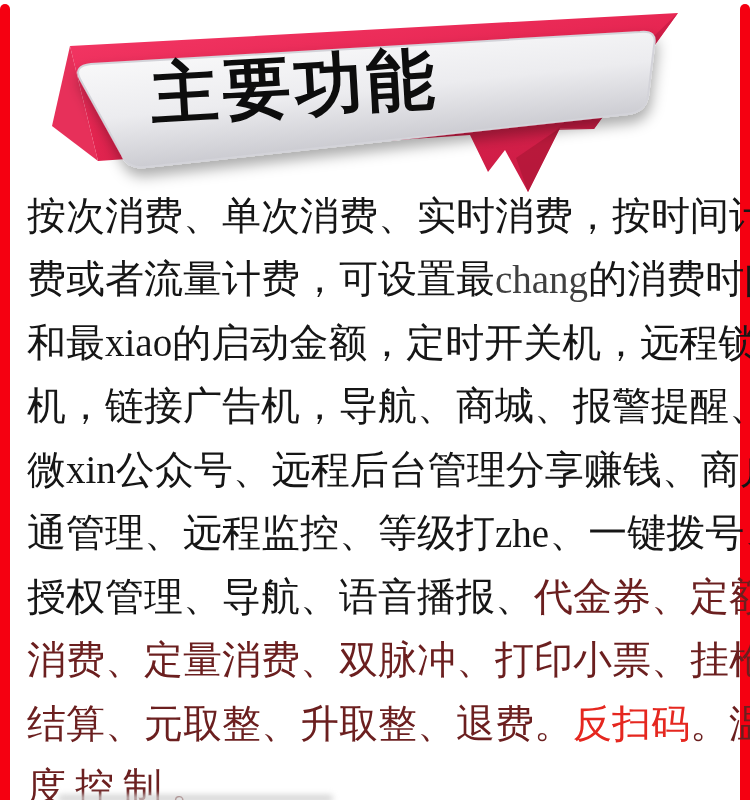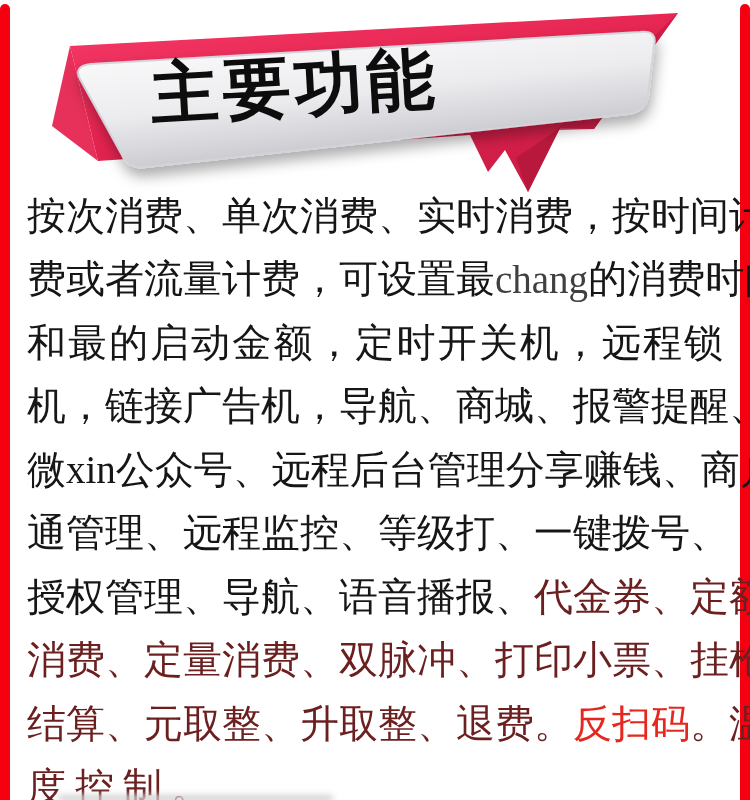--- a/index.html
+++ b/index.html
@@ -105,20 +105,21 @@
         <span style="color: #404040;">chang</span>
         <span style="color: rgb(22, 22, 22);">的</span>
         <span style="color: rgb(22, 22, 22);">消</span>
         <span style="color: rgb(22, 22, 22);">费</span>
         <span style="color: rgb(22, 22, 22);">时</span>
         <span style="color: rgb(22, 22, 22);">间</span>
       </div>
       <div class="bodyline">
         <span style="color: rgb(22, 22, 22);">和</span>
         <span style="color: rgb(22, 22, 22);">最</span>
+        <span style="color: rgb(22, 22, 22);">xiao</span>
         <span style="color: rgb(22, 22, 22);">的</span>
         <span style="color: rgb(22, 22, 22);">启</span>
         <span style="color: rgb(22, 22, 22);">动</span>
         <span style="color: rgb(22, 22, 22);">金</span>
         <span style="color: rgb(22, 22, 22);">额</span>
         <span style="color: rgb(22, 22, 22);">，</span>
         <span style="color: rgb(22, 22, 22);">定</span>
         <span style="color: rgb(22, 22, 22);">时</span>
         <span style="color: rgb(22, 22, 22);">开</span>
         <span style="color: rgb(22, 22, 22);">关</span>
@@ -176,20 +177,21 @@
         <span style="color: rgb(22, 22, 22);">理</span>
         <span style="color: rgb(22, 22, 22);">、</span>
         <span style="color: rgb(22, 22, 22);">远</span>
         <span style="color: rgb(22, 22, 22);">程</span>
         <span style="color: rgb(22, 22, 22);">监</span>
         <span style="color: rgb(22, 22, 22);">控</span>
         <span style="color: rgb(22, 22, 22);">、</span>
         <span style="color: rgb(22, 22, 22);">等</span>
         <span style="color: rgb(22, 22, 22);">级</span>
         <span style="color: rgb(22, 22, 22);">打</span>
+        <span style="color: rgb(22, 22, 22);">zhe</span>
         <span style="color: rgb(22, 22, 22);">、</span>
         <span style="color: rgb(22, 22, 22);">一</span>
         <span style="color: rgb(22, 22, 22);">键</span>
         <span style="color: rgb(22, 22, 22);">拨</span>
         <span style="color: rgb(22, 22, 22);">号</span>
         <span style="color: rgb(22, 22, 22);">、</span>
       </div>
       <div class="bodyline">
         <span style="color: rgb(22, 22, 22);">授</span>
         <span style="color: rgb(22, 22, 22);">权</span>

